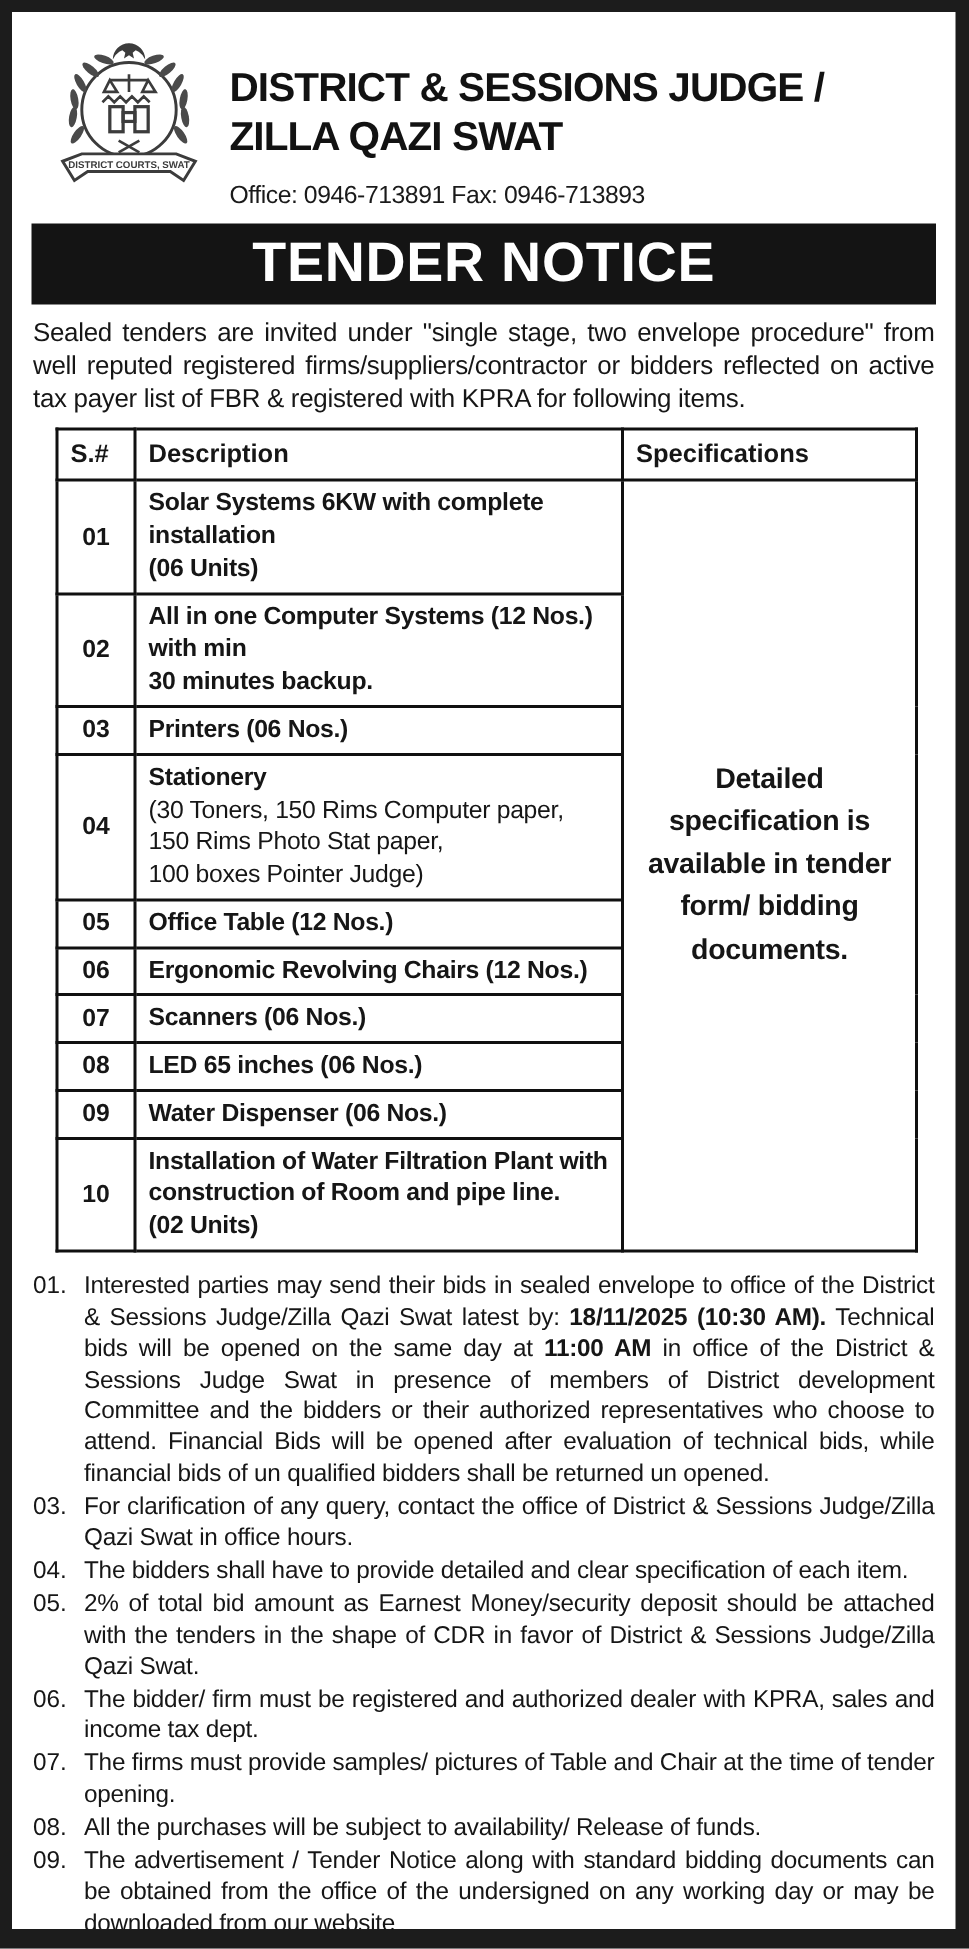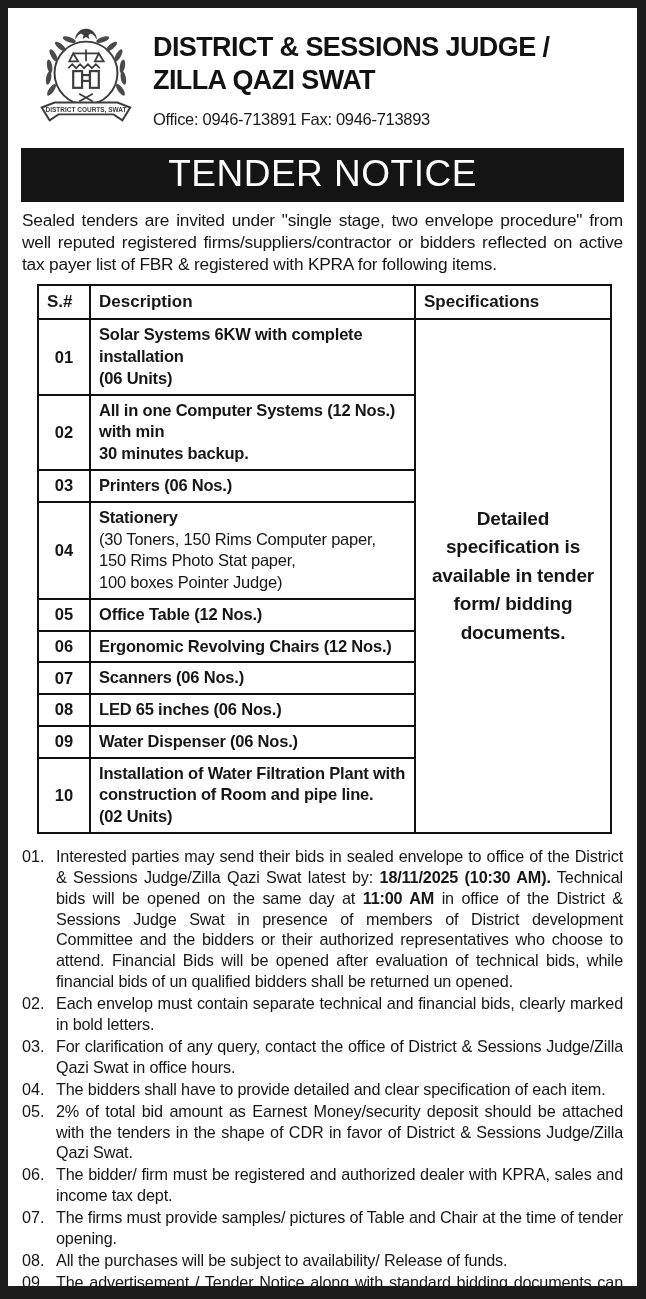--- a/index.html
+++ b/index.html
@@ -1,29 +1,29 @@
 <!DOCTYPE html>
 <html><head>
 <meta charset="utf-8">
 <style>
   * { margin:0; padding:0; box-sizing:border-box; }
   body { background:#444; font-family:"Liberation Sans", sans-serif; color:#161616; }
   .page { width:646px; height:1299px; background:#1c1c1c; padding:8px 9px 13px 8px; }
   .sheet { width:100%; height:100%; background:#ffffff; padding:7px 13px 5px 13px; overflow:hidden; }
 
   
-  .hdr { display:flex; align-items:center; gap:8px; padding:4px 0 2px 6px; }
+  .hdr { display:flex; align-items:flex-end; gap:8px; padding:4px 0 2px 6px; }
   .emblem { flex:0 0 118px; }
   .org { padding-top:2px; }
   .org-title { font-size:27px; font-weight:bold; letter-spacing:-0.6px; line-height:1.22; color:#121212; }
   .contact { font-size:16.5px; letter-spacing:-0.3px; line-height:1.33; color:#1a1a1a; margin-top:12px; }
 
   
   .banner { background:#141414; color:#ffffff; text-align:center; margin:5px 0 7px 0;
-            font-size:37px; font-weight:normal; letter-spacing:0.5px; padding:5px 0 7px 0; }
+            font-size:37px; font-weight:bold; letter-spacing:0.5px; padding:5px 0 7px 0; }
 
   
   .intro { font-size:17.3px; text-align:justify; line-height:1.28; letter-spacing:-0.2px; padding:0 1px; }
 
   
   table.items { border-collapse:collapse; margin:9px 12px 10px 16px; width:calc(100% - 28px); }
   table.items th, table.items td { border:2px solid #101010; }
   table.items th { font-size:17px; font-weight:bold; padding:6px 8px; text-align:left; }
   th.h-sno { width:52px; text-align:center; }
   th.h-spec { width:196px; text-align:center; }
@@ -186,24 +186,20 @@
           </tr>
         </tbody>
     </table>
 
     <div class="notes">
         <div class="note">
           <div class="note-num">01.</div>
           <div class="note-text"><span>Interested parties may send their bids in sealed envelope to office of the District &amp; Sessions Judge/Zilla Qazi Swat latest by: </span><b>18/11/2025 (10:30 AM).</b><span> Technical bids will be opened on the same day at </span><b>11:00 AM</b><span> in office of the District &amp; Sessions Judge Swat in presence of members of District development Committee and the bidders or their authorized representatives who choose to attend. Financial Bids will be opened after evaluation of technical bids, while financial bids of un qualified bidders shall be returned un opened.</span></div>
         </div>
         <div class="note">
-          <div class="note-num">02.</div>
-          <div class="note-text"><span>Each envelop must contain separate technical and financial bids, clearly marked in bold letters.</span></div>
-        </div>
-        <div class="note">
           <div class="note-num">03.</div>
           <div class="note-text"><span>For clarification of any query, contact the office of District &amp; Sessions Judge/Zilla Qazi Swat in office hours.</span></div>
         </div>
         <div class="note">
           <div class="note-num">04.</div>
           <div class="note-text"><span>The bidders shall have to provide detailed and clear specification of each item.</span></div>
         </div>
         <div class="note">
           <div class="note-num">05.</div>
           <div class="note-text"><span>2% of total bid amount as Earnest Money/security deposit should be attached with the tenders in the shape of CDR in favor of District &amp; Sessions Judge/Zilla Qazi Swat.</span></div>

